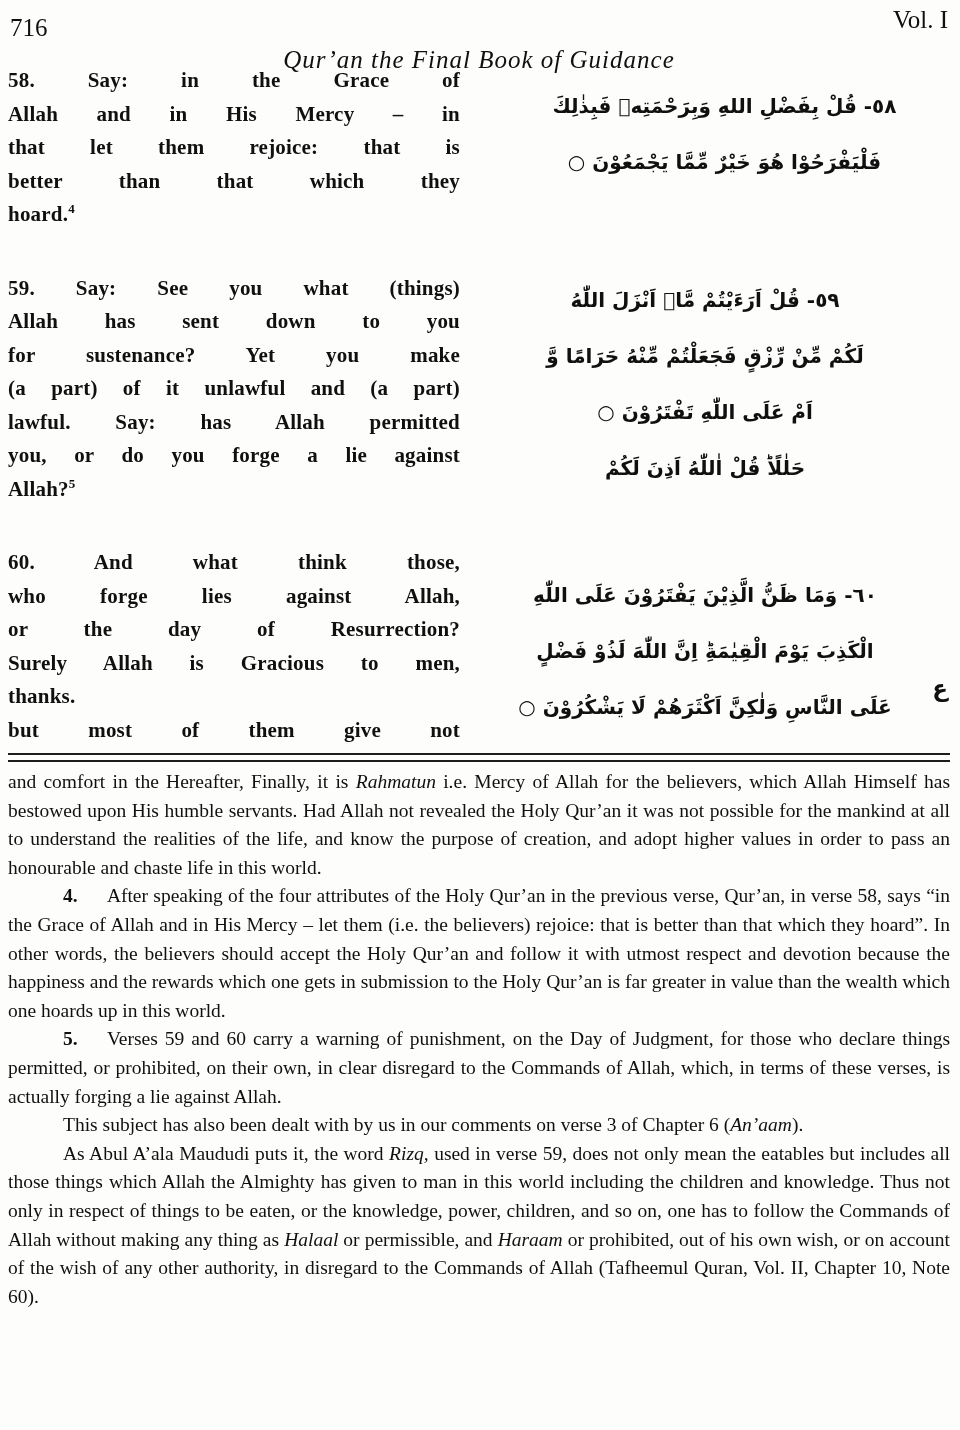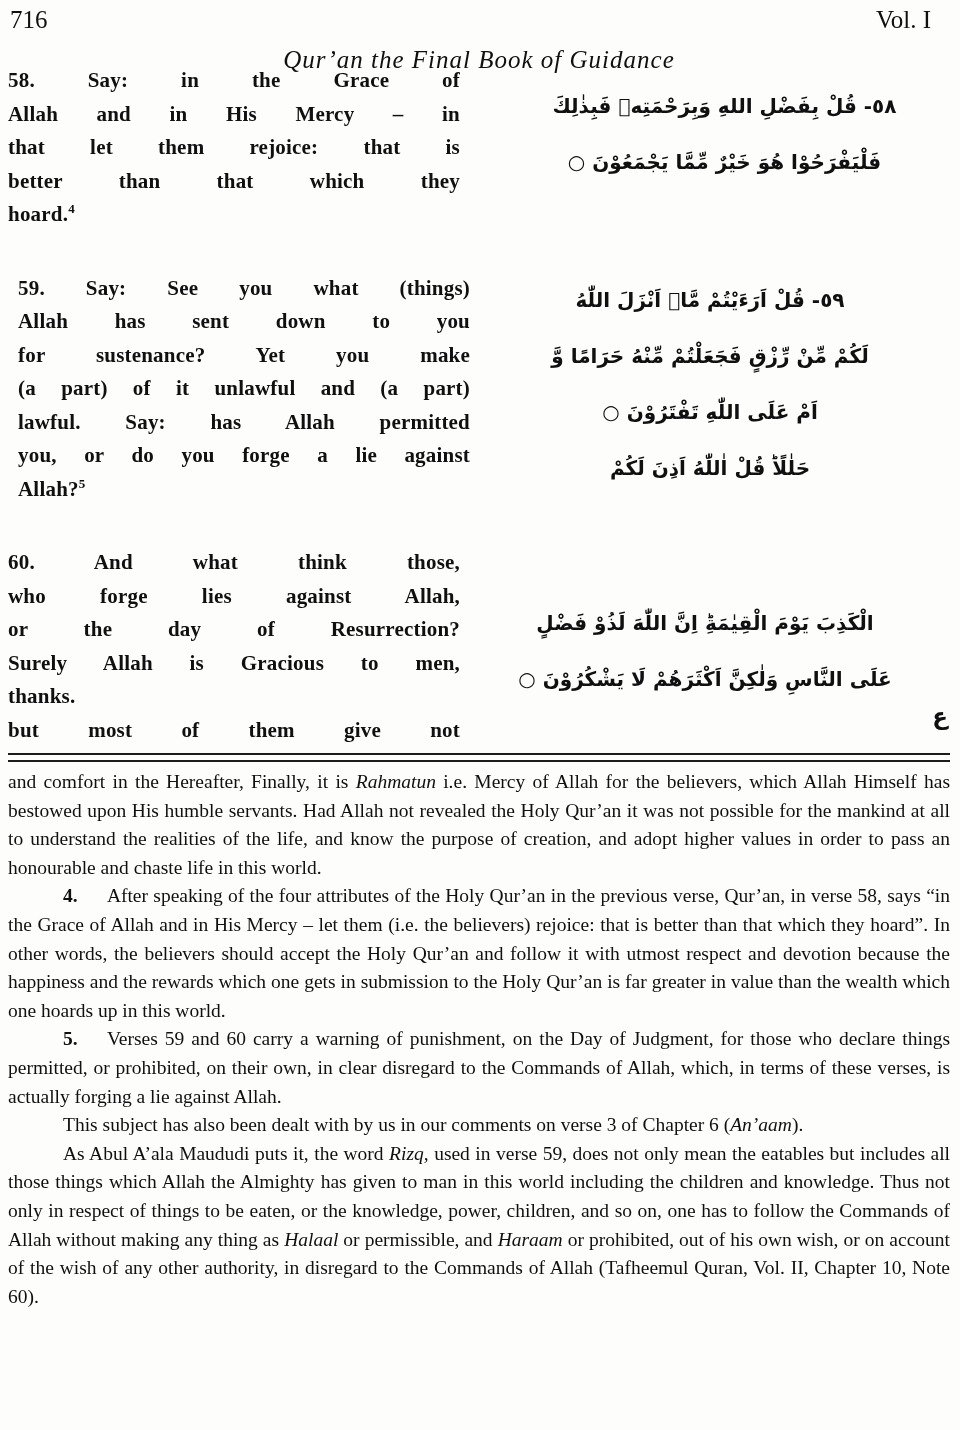--- a/index.html
+++ b/index.html
@@ -4,28 +4,28 @@
 <style>
   html,body{margin:0;padding:0;}
   body{
     width:960px;height:1430px;background:#fdfdfb;color:#101010;
     font-family:"Liberation Serif", serif;overflow:hidden;
   }
   .page{padding:6px 10px 0 8px;box-sizing:border-box;width:960px;}
 
   
   .hdr{position:relative;height:34px;font-size:25px;}
-  .hdr .pgnum{position:absolute;left:2px;top:0;}
+  .hdr .pgnum{position:absolute;left:2px;top:8px;}
   .hdr .title{position:absolute;left:0;right:0;text-align:center;font-style:italic;letter-spacing:1px;margin-top:40px;}
-  .hdr .vol{position:absolute;right:19px;top:0;}
+  .hdr .vol{position:absolute;right:2px;top:0;}
 
   
   .verse-row{display:flex;align-items:flex-start;}
   .row-58{margin-top:24px;gap:39px;}
-  .row-59{margin-top:40px;margin-left:10px;}
+  .row-59{margin-top:40px;}
   .row-60{margin-top:40px;align-items:center;}
   .verse-en{width:452px;font-weight:bold;font-size:21px;line-height:33.5px;letter-spacing:.2px;}
   .en-line{text-align:justify;text-align-last:justify;}
   .en-line.last{text-align-last:left;}
   .verse-en sup{font-size:13px;line-height:0;}
   .verse-ar{flex:1;position:relative;direction:rtl;text-align:center;
     font-family:"DejaVu Sans", sans-serif;font-weight:bold;}
   .ar-line{font-size:20px;line-height:56px;white-space:nowrap;}
   .row-58 .verse-ar{padding-top:14px;}
   .row-60 .verse-ar{padding-top:8px;}
@@ -87,20 +87,21 @@
   <div class="verse-row row-60">
     <div class="verse-en">
       <div class="en-line">60. And what think those,</div>
       <div class="en-line">who forge lies against Allah,</div>
       <div class="en-line">or the day of Resurrection?</div>
       <div class="en-line">Surely Allah is Gracious to men,</div>
       <div class="en-line last">thanks.</div>
       <div class="en-line">but most of them give not</div>
     </div>
     <div class="verse-ar">
+      <div class="ar-line">٦٠- وَمَا ظَنُّ الَّذِيْنَ يَفْتَرُوْنَ عَلَى اللّٰهِ</div>
       <div class="ar-line">الْكَذِبَ يَوْمَ الْقِيٰمَةِؕ اِنَّ اللّٰهَ لَذُوْ فَضْلٍ</div>
       <div class="ar-line">عَلَى النَّاسِ وَلٰكِنَّ اَكْثَرَهُمْ لَا يَشْكُرُوْنَ ○</div>
       <span class="ruku">ع</span>
     </div>
   </div>
 
   <div class="divider"></div>
 
   <div class="fnotes">
     <p><span>and comfort in the Hereafter, Finally, it is </span><span class="i">Rahmatun</span><span> i.e. Mercy of Allah for the believers, which Allah Himself has bestowed upon His humble servants. Had Allah not revealed the Holy Qur’an it was not possible for the mankind at all to understand the realities of the life, and know the purpose of creation, and adopt higher values in order to pass an honourable and chaste life in this world.</span></p>

